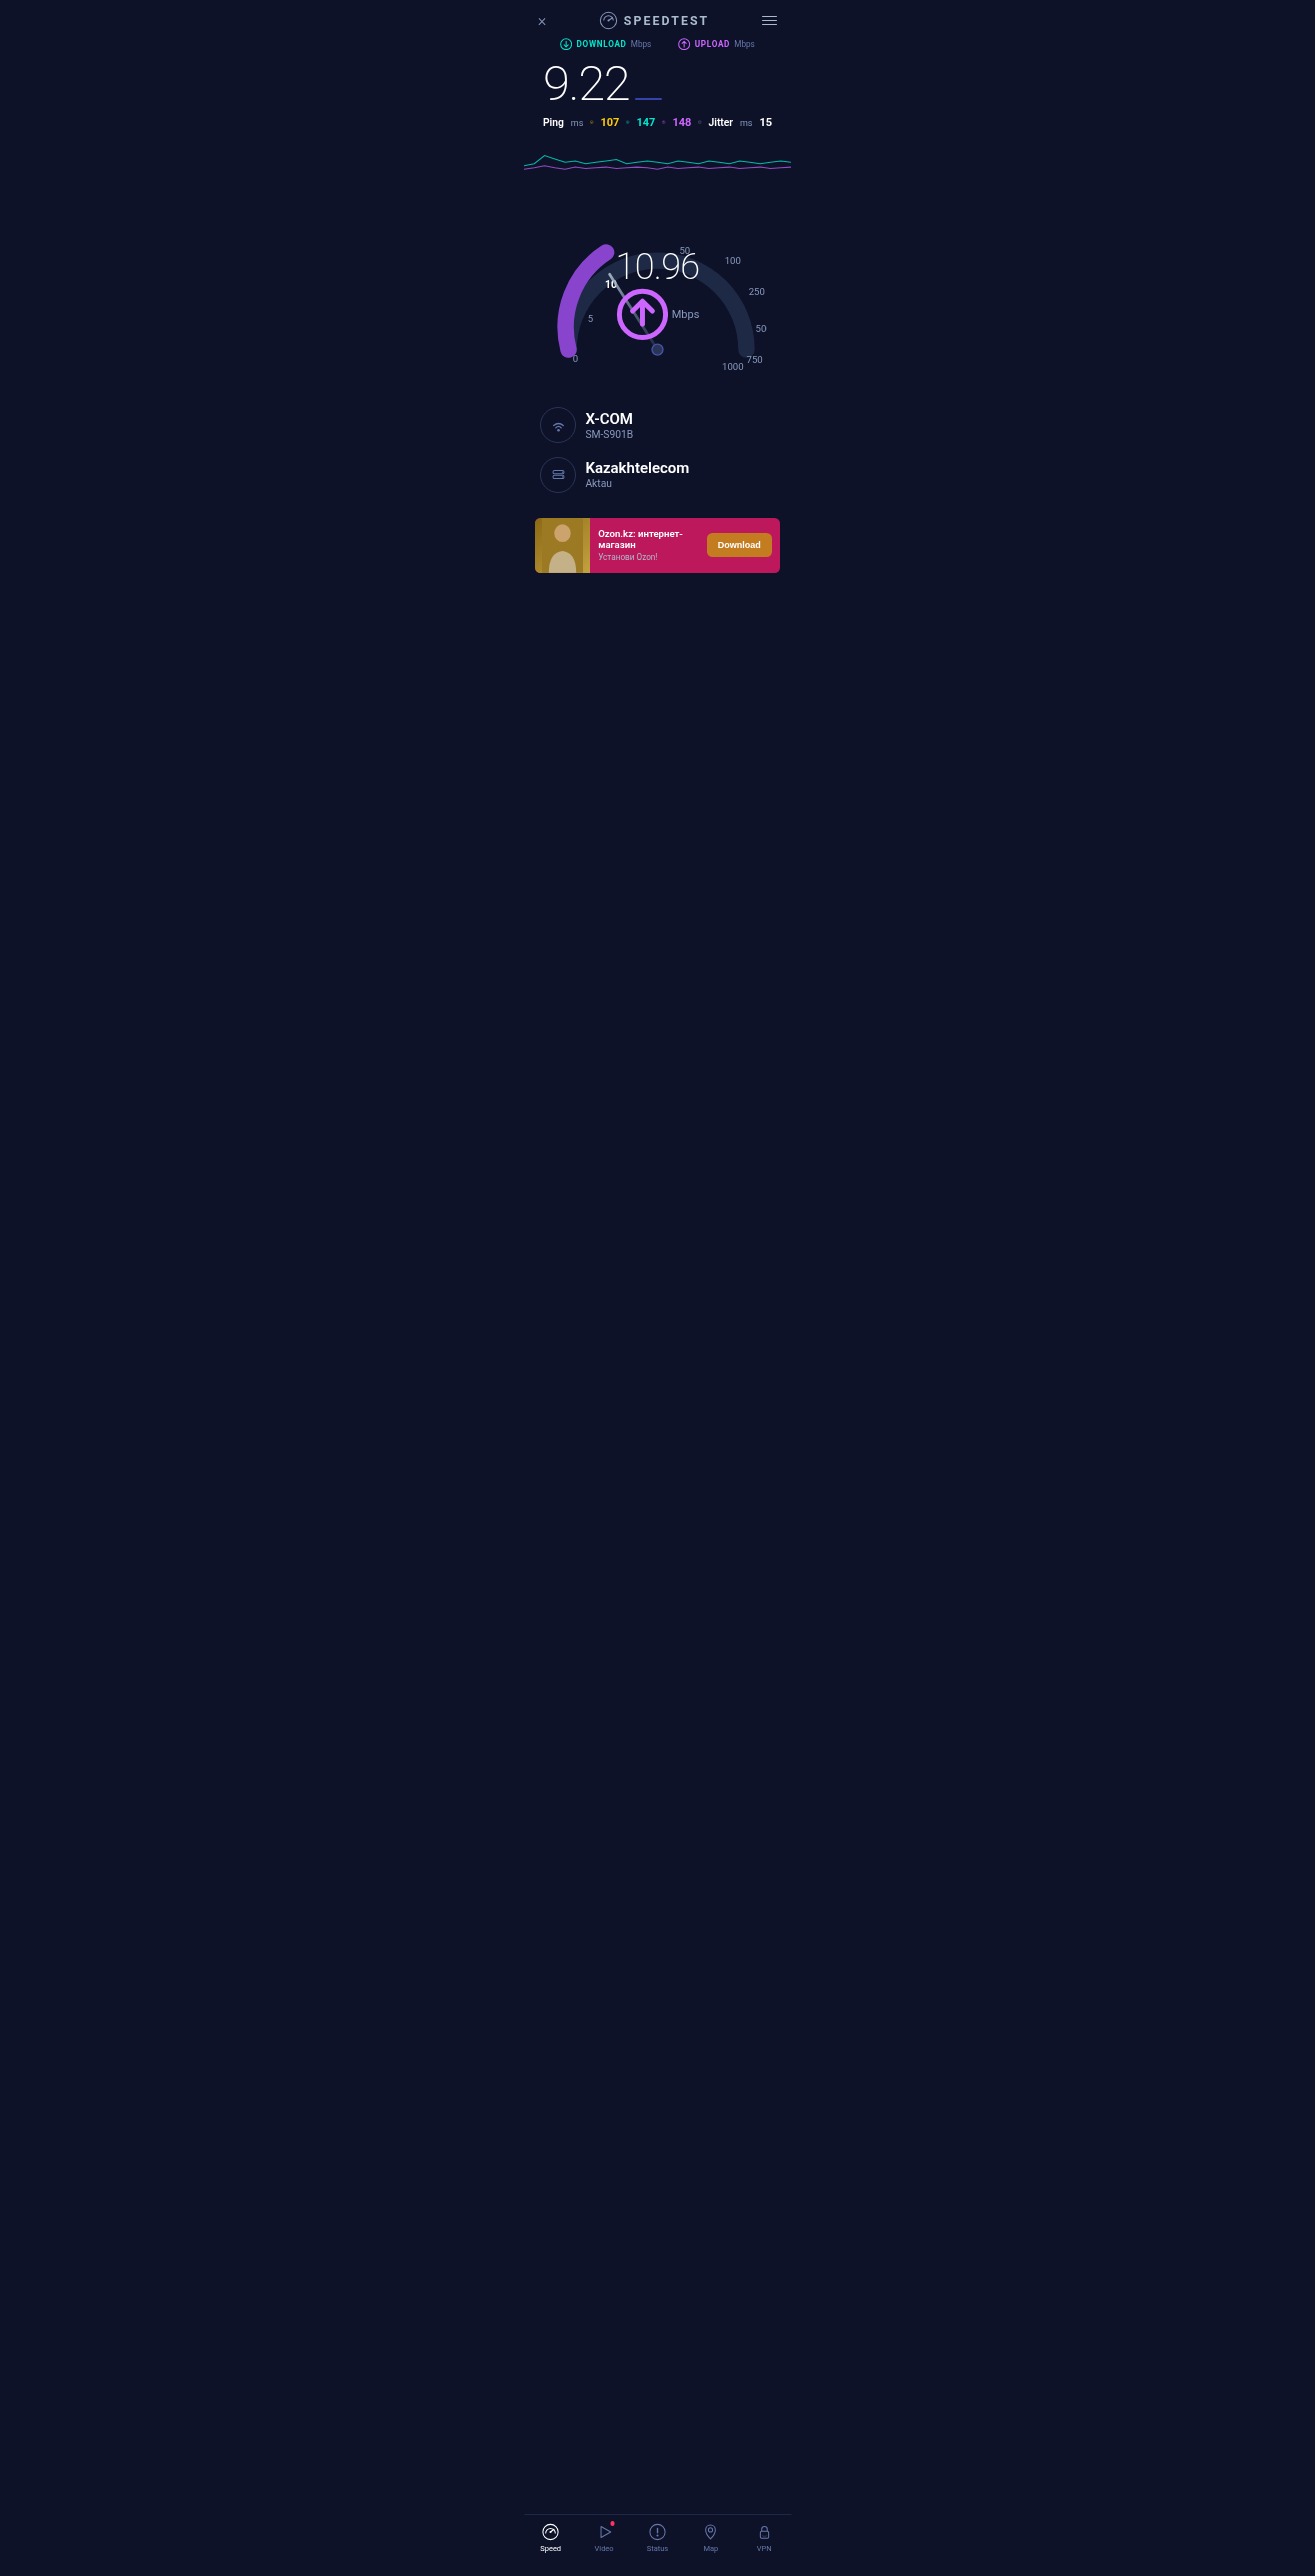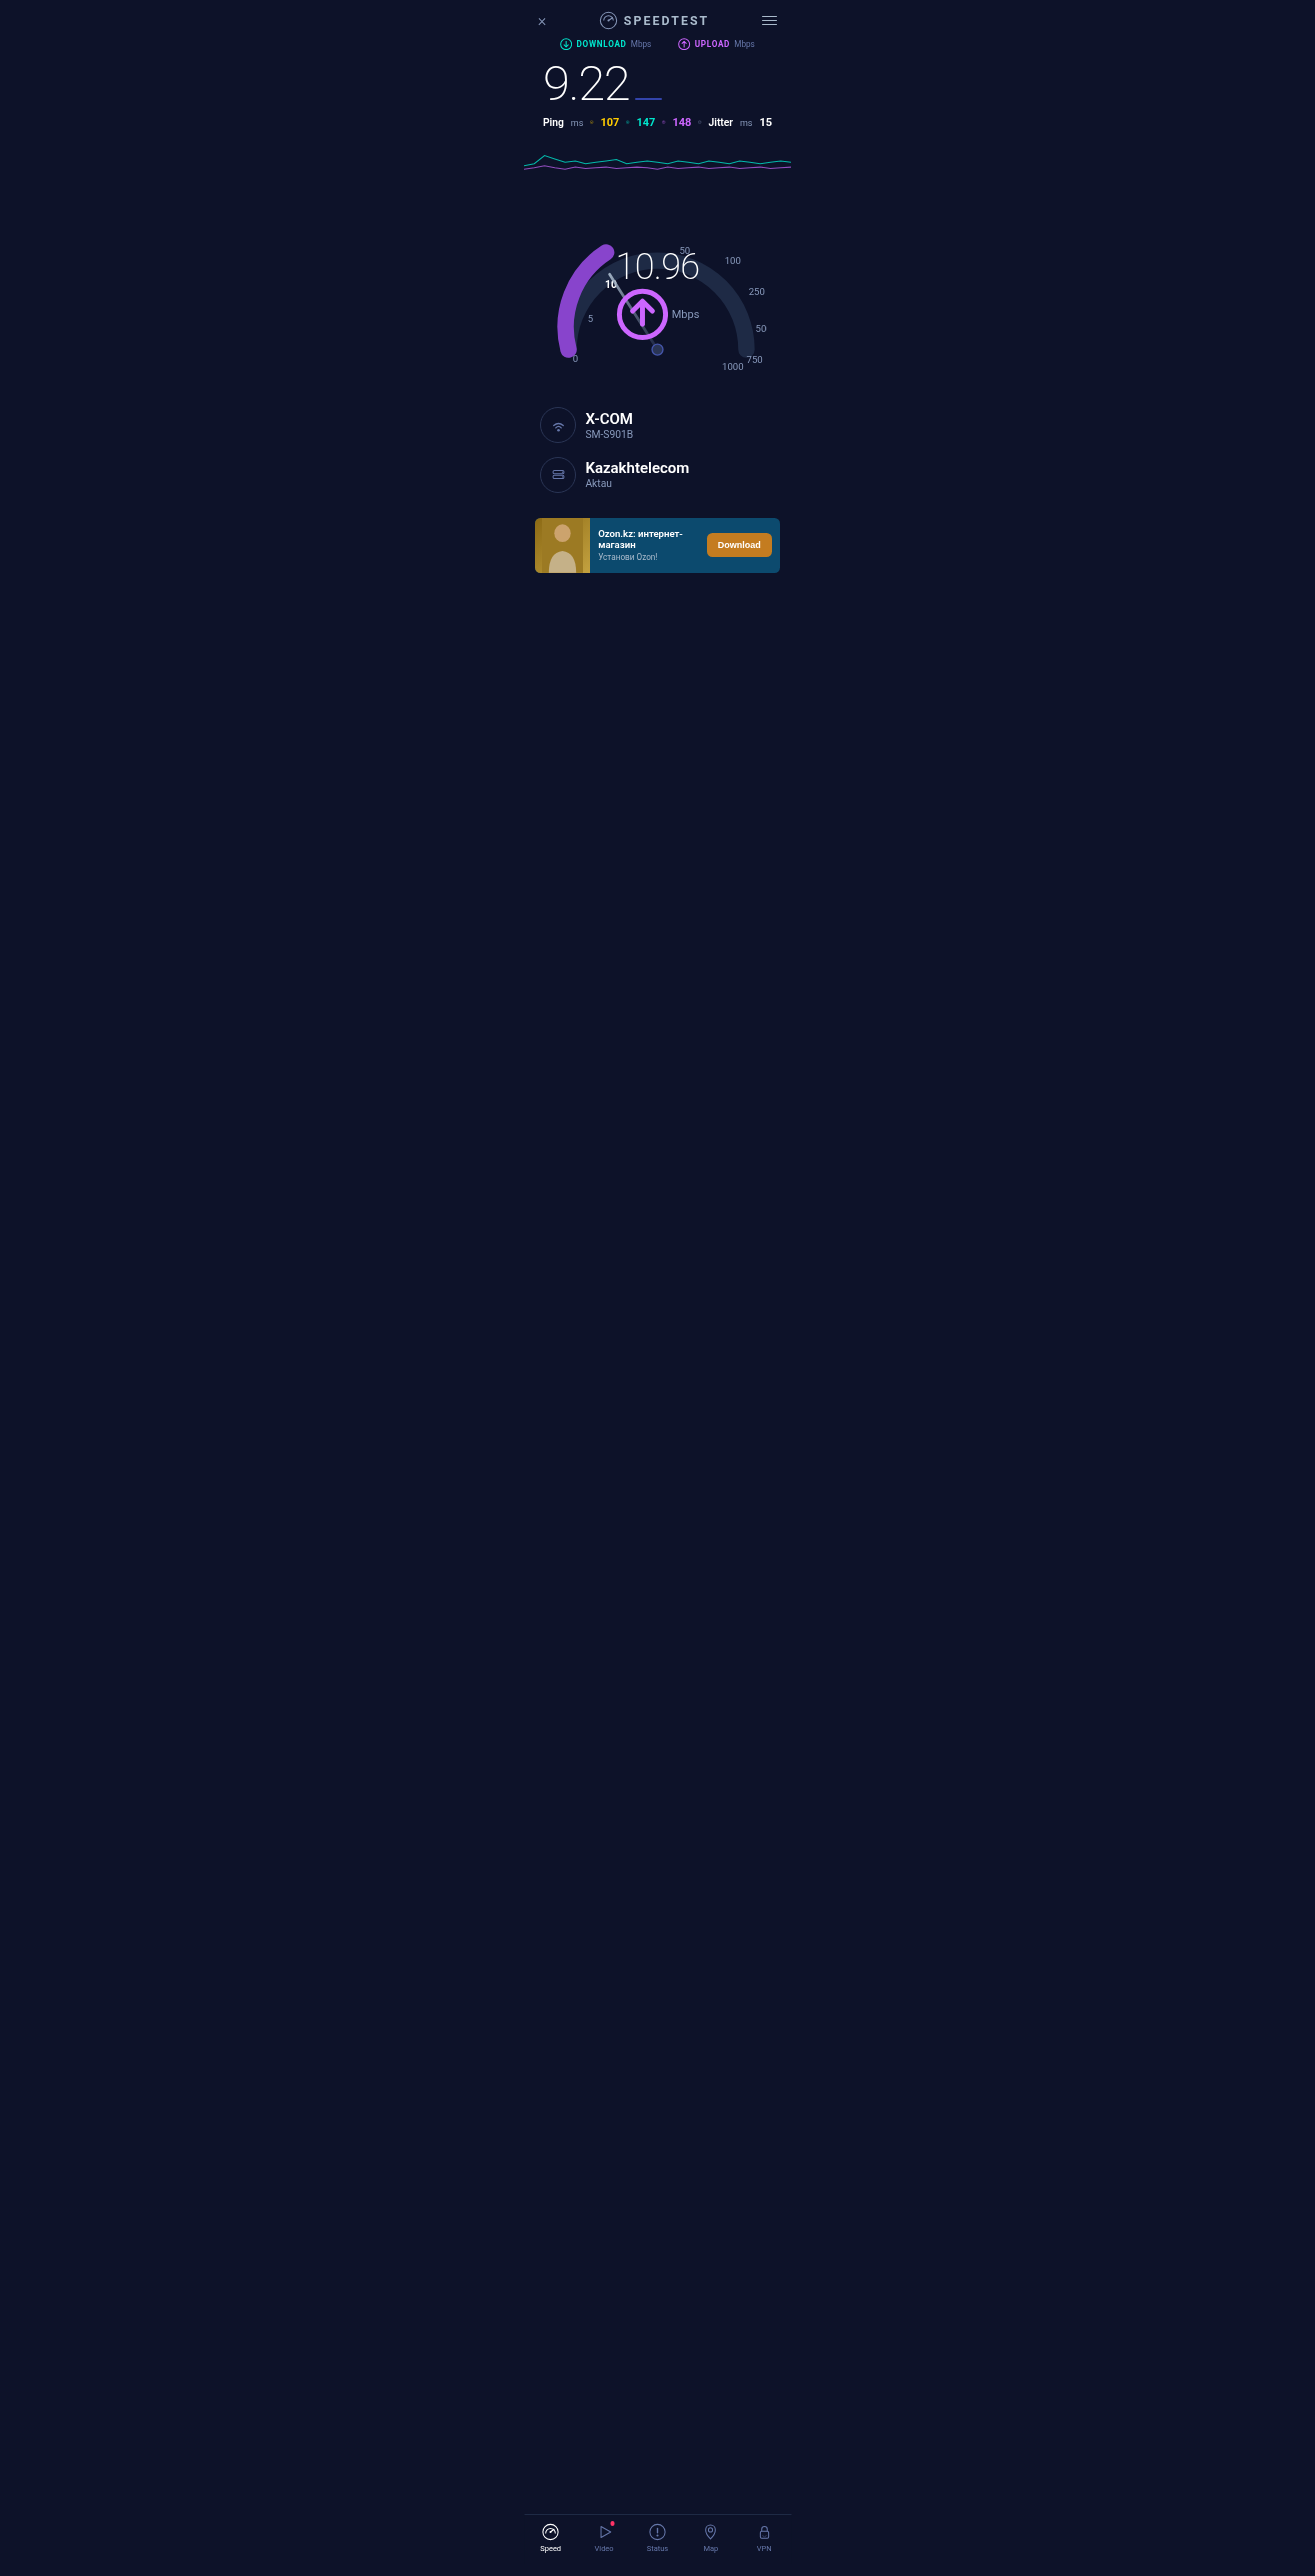--- a/index.html
+++ b/index.html
@@ -247,21 +247,21 @@
       color: #8899bb;
     }
 
     
     .ad-banner {
       margin: 5.5px 11px;
       border-radius: 5.5px;
       overflow: hidden;
       display: flex;
       align-items: center;
-      background: #0c4a6e;
+      background: #be185d;
       height: 55px;
     }
 
     .ad-image {
       width: 55px;
       height: 55px;
       background: linear-gradient(135deg, #8b6914, #c4a240);
       flex-shrink: 0;
       display: flex;
       align-items: center;

